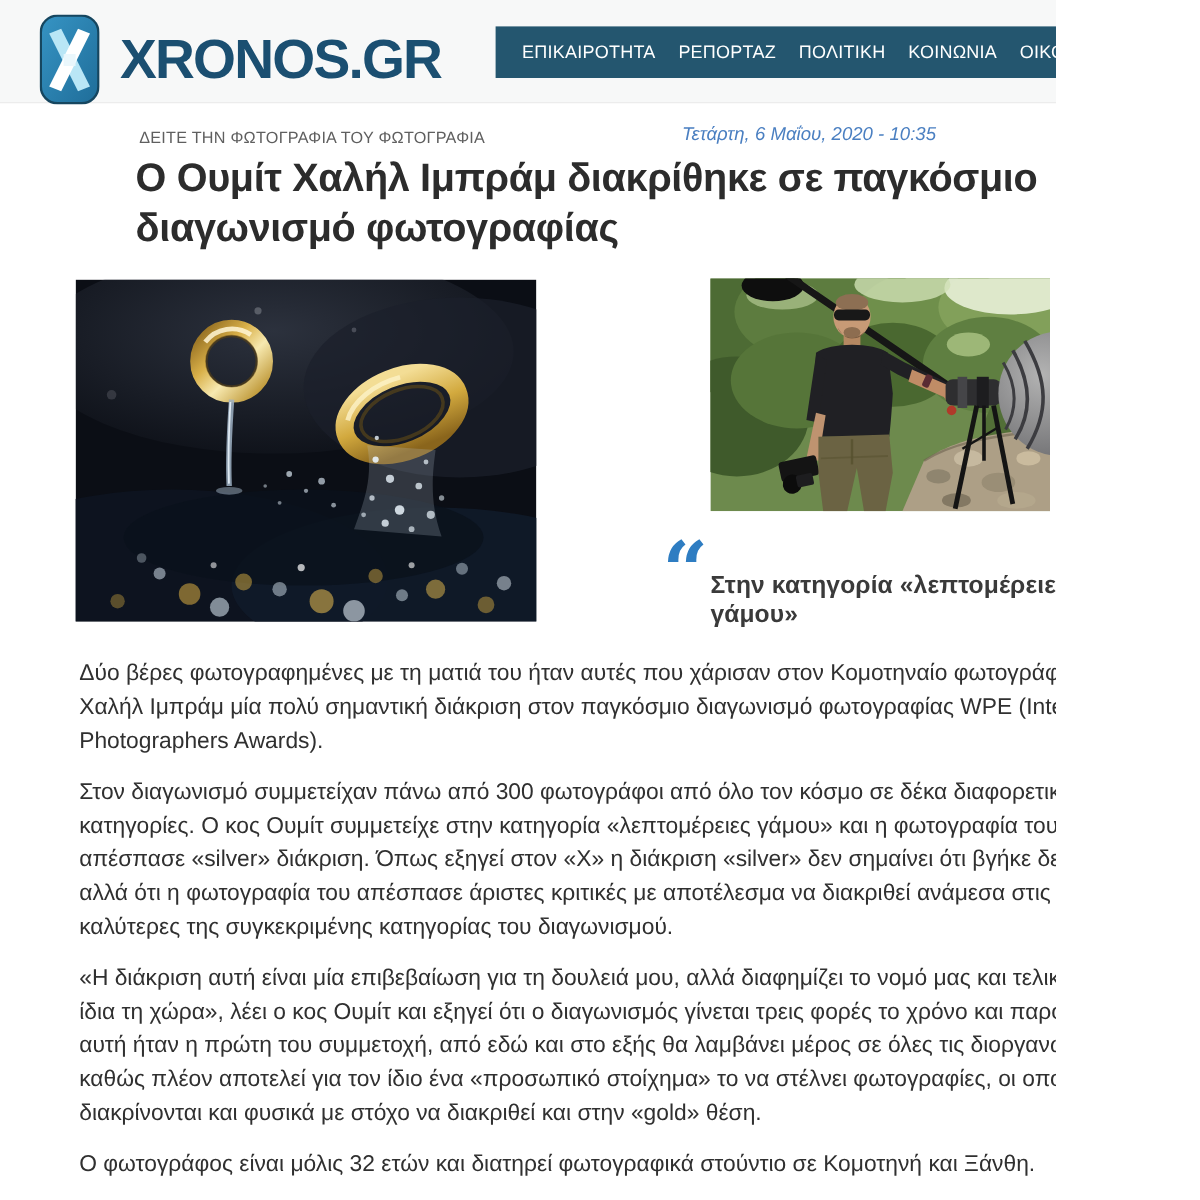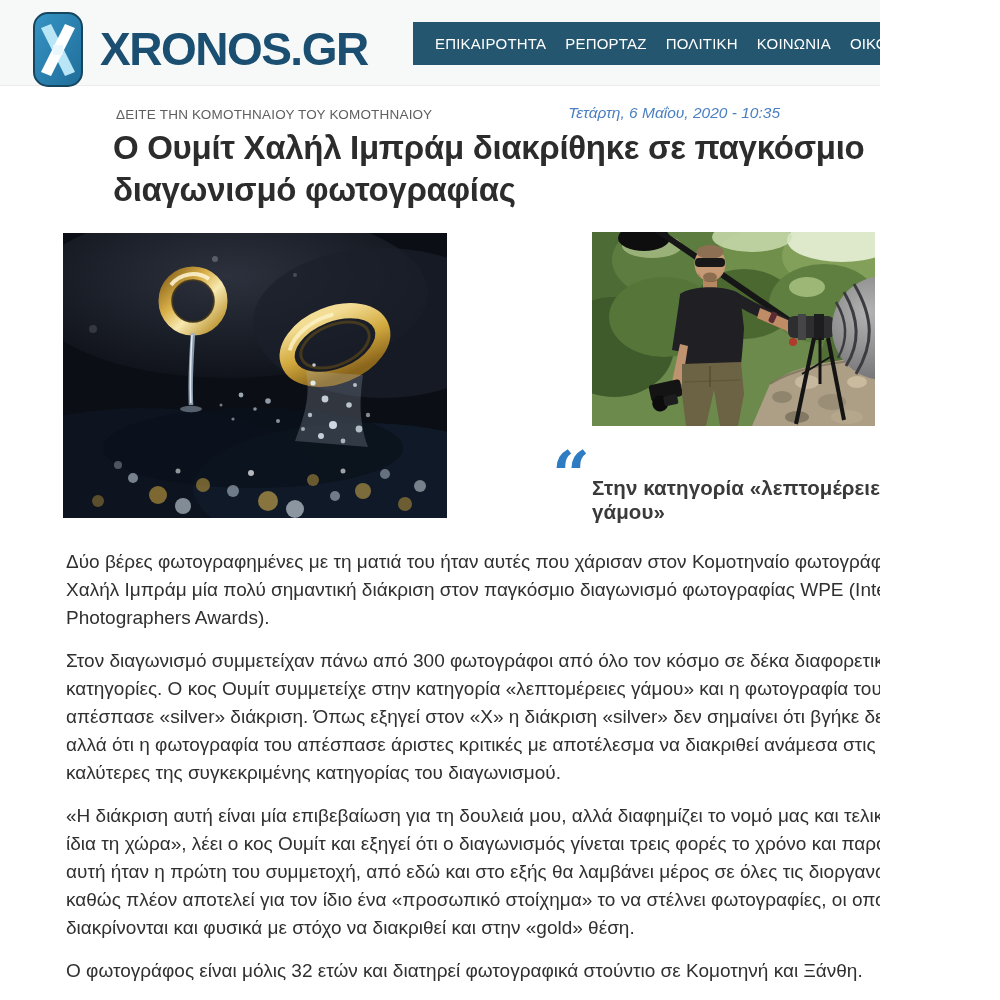--- a/index.html
+++ b/index.html
@@ -102,21 +102,21 @@
     <nav class="main-nav">
       <a>ΕΠΙΚΑΙΡΟΤΗΤΑ</a>
       <a>ΡΕΠΟΡΤΑΖ</a>
       <a>ΠΟΛΙΤΙΚΗ</a>
       <a>ΚΟΙΝΩΝΙΑ</a>
       <a>ΟΙΚΟΝΟΜΙΑ</a>
       <span class="nav-caret">▼</span>
     </nav>
   </header>
 
-  <div class="kicker">ΔΕΙΤΕ ΤΗΝ ΚΟΜΟΤΗΝΑΙΟΥ ΤΟΥ ΚΟΜΟΤΗΝΑΙΟΥ</div>
+  <div class="kicker">ΔΕΙΤΕ ΤΗΝ ΦΩΤΟΓΡΑΦΙΑ ΤΟΥ ΦΩΤΟΓΡΑΦΙΑ</div>
   <div class="date">Τετάρτη, 6 Μαΐου, 2020 - 10:35</div>
   <h1 class="title">Ο Ουμίτ Χαλήλ Ιμπράμ διακρίθηκε σε παγκόσμιο διαγωνισμό φωτογραφίας</h1>
 
   <figure class="photo-left">
     <svg viewBox="0 0 384 285" xmlns="http://www.w3.org/2000/svg">
       <defs>
         <linearGradient id="gold1" x1="0" y1="0" x2="1" y2="1">
           <stop offset="0" stop-color="#8a651c"></stop>
           <stop offset="0.35" stop-color="#d9b049"></stop>
           <stop offset="0.6" stop-color="#f7e9b0"></stop>

